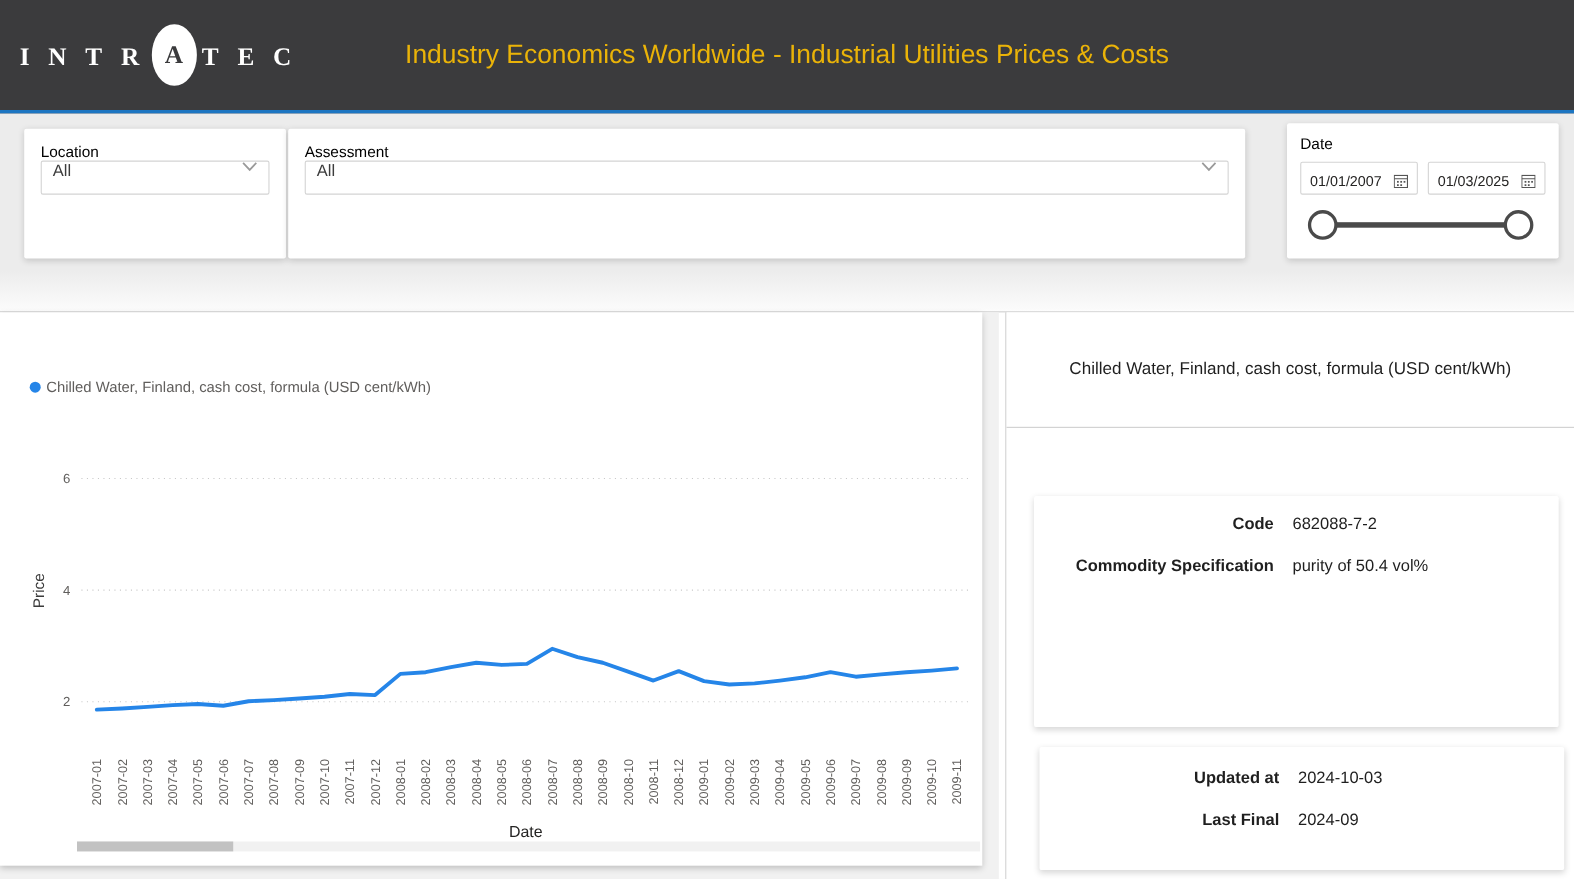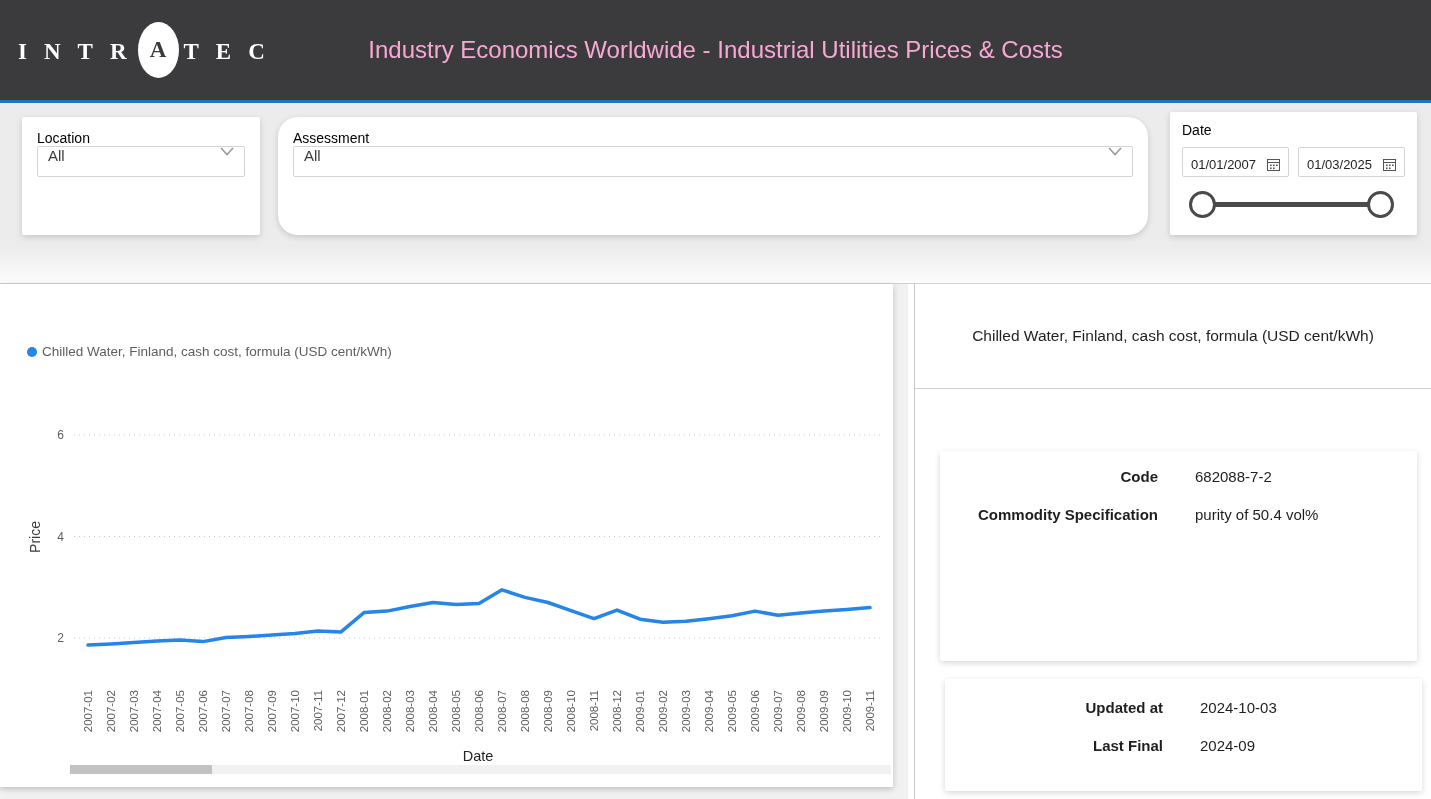--- a/index.html
+++ b/index.html
@@ -9,30 +9,30 @@
 
   
   .header { position:absolute; left:0; top:0; width:1431px; height:103px;
             background:#3b3b3d; border-bottom:3px solid #1d76c2; }
   .logo { position:absolute; left:18px; top:0; height:100px; display:flex; align-items:center;font-family:Liberation Serif, serif; }
   .logo .letters { color:#ffffff; font-size:23px; font-weight:700; letter-spacing:17px; padding-top:4px; }
   .logo .a-circle { width:41px; height:56px; background:#ffffff; border-radius:50%;
             display:flex; align-items:center; justify-content:center;
             color:#3b3b3d; font-size:23px; font-weight:700; margin:0 5px 0 -6px; }
   .header-title { position:absolute; left:50%; top:50%; transform:translate(-50%,-50%);
-            color:#f9a8d4; font-size:24px; font-weight:500; white-space:nowrap; }
+            color:#eab308; font-size:24px; font-weight:500; white-space:nowrap; }
 
   
   .filter-strip { position:absolute; left:0; top:106px; width:1431px; height:177px;
             background:linear-gradient(#ececec 0px, #ececec 140px, #fbfbfb 175px, #fdfdfd 177px); }
   .card { position:absolute; background:#ffffff; border-radius:2px;
             box-shadow:0 2px 6px rgba(0,0,0,0.16); }
   .filter-label { font-size:14px; color:#000000; }
   .location-card { left:22px; top:11px; width:238px; height:118px; padding:13px 15px; }
-  .assessment-card { left:278px; top:11px; width:870px; height:118px; padding:13px 15px;border-radius:20px; }
+  .assessment-card { left:262px; top:11px; width:870px; height:118px; padding:13px 15px; }
   .select-box { height:31px; border:1px solid #d4d4d4; border-radius:2px;
             background:#fff; display:flex; align-items:flex-start; padding:0 10px;
             justify-content:space-between; cursor:pointer; }
   .select-box .val { font-size:15px; color:#3c3c3c; }
   .date-card { left:1170px; top:6px; width:247px; height:123px; padding:10px 12px; }
   .date-inputs { margin-top:9px; display:flex; gap:9px; }
   .date-field { flex:1; height:30px; border:1px solid #d4d4d4; border-radius:2px;
             display:flex; align-items:center; padding:4px 5px 0 8px; background:#fff; }
   .date-field input { border:none; outline:none; width:76px; font-size:13px; color:#252423;
             font-family:"Liberation Sans", sans-serif; }
@@ -61,21 +61,21 @@
 
   
   .details-panel { position:absolute; left:915px; top:0; width:516px; height:516px; background:#ffffff; }
   .panel-title-block { position:absolute; left:0; top:0; width:516px; height:105px;
             border-bottom:1px solid #cfcfcf; display:flex; align-items:center; justify-content:center; }
   .panel-title { font-size:15.5px; color:#1f1f1f; font-weight:500; }
   .info-card { left:25px; top:167px; width:477px; height:210px; padding:14px 18px; }
   .meta-card { left:30px; top:395px; width:477px; height:112px; padding:17px 18px; }
   .kv-row { display:flex; margin-bottom:15px;align-items:flex-end; }
   .kv-label { width:200px; text-align:right; font-size:15px; font-weight:700; color:#1f1f1f; line-height:23px; }
-  .kv-value { margin-left:37px; font-size:15px; color:#1f1f1f; line-height:23px; }
+  .kv-value { margin-left:17px; font-size:15px; color:#1f1f1f; line-height:23px; }
   .meta-card .kv-row { margin-bottom:15px; }
 </style>
 </head>
 <body>
 
 <div class="page">
 
   <div class="header">
     <div class="logo">
       <span class="letters">INTR</span>

